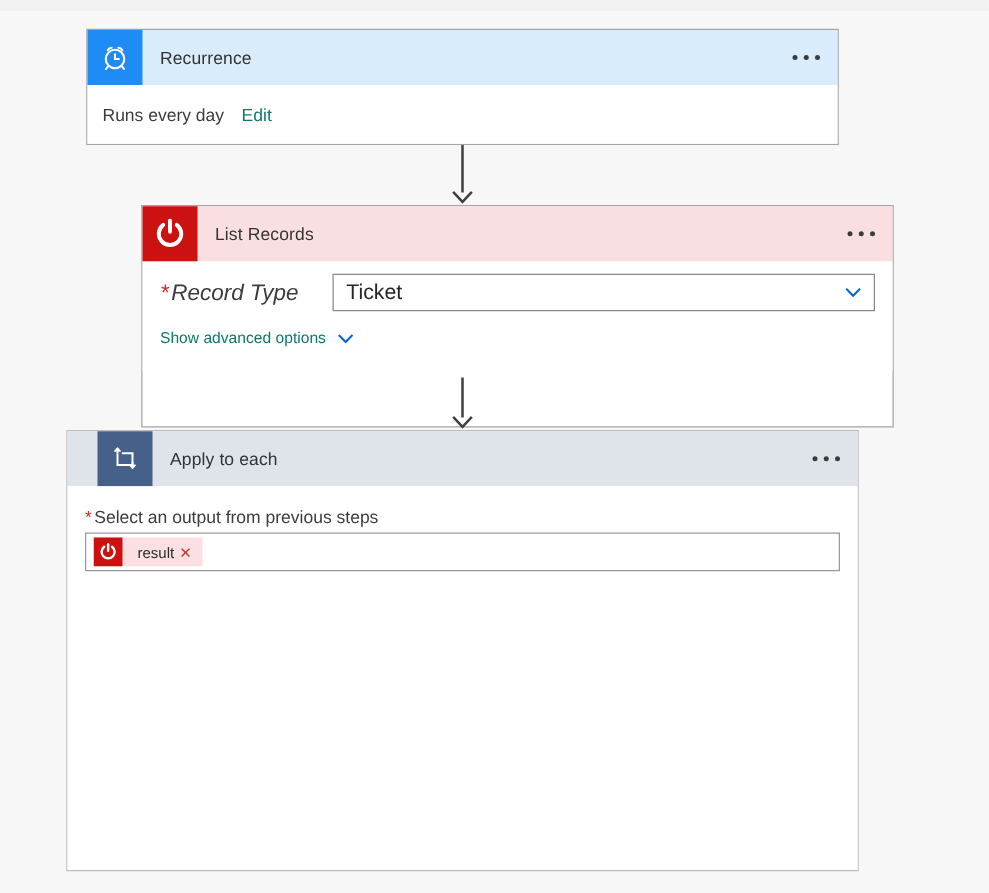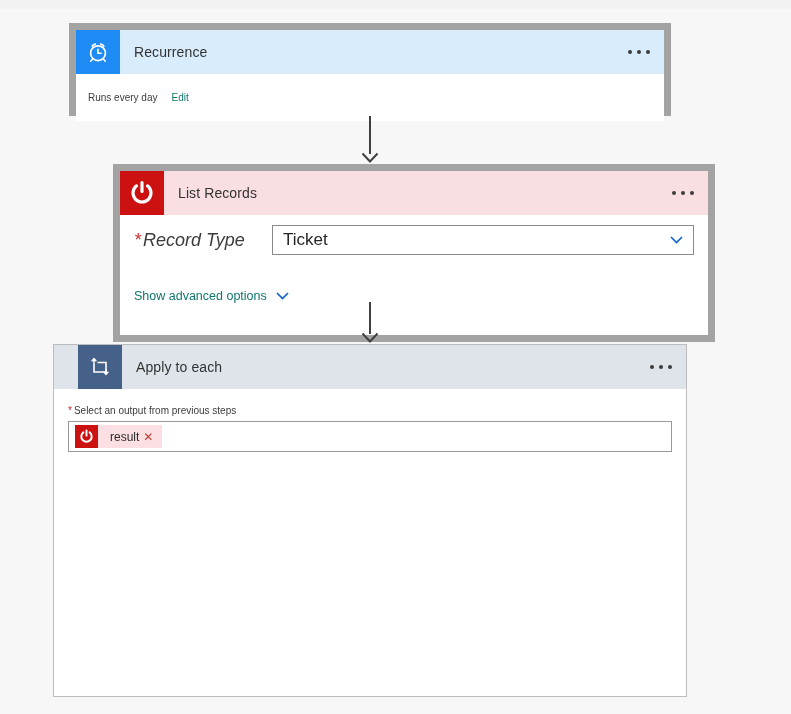--- a/index.html
+++ b/index.html
@@ -28,21 +28,21 @@
     left: 0; top: 9px;
     width: 791px;
     height: 705px;
     background: #f7f7f7;
   }
 
   
   .card {
     position: absolute;
     background: #ffffff;
-    border: 7px solid #a3a3a3;
+    border: 1px solid #a3a3a3;
     box-sizing: border-box;
   }
   .card-header {
     display: flex;
     align-items: center;
     height: 44px;
     position: relative;
   }
   .card-icon {
     width: 44px;
@@ -80,21 +80,21 @@
 
   
   #recurrence-card { left: 69px; top: 14px; width: 602px; height: 93px; }
   #recurrence-card .card-header { background: #d9ecfb; }
   #recurrence-card .card-icon { background: #1f8bf5; }
   .recurrence-body {
     display: flex;
     align-items: center;
     padding: 0 0 0 12px;
     height: 47px;
-    font-size: 10px;
+    font-size: 14px;
     color: #3c3c3c;
   }
   .link {
     color: #0f766e;
     cursor: pointer;
   }
   .recurrence-body .link { margin-left: 14px; }
 
   
   #list-records-card { left: 69px; top: 155px; width: 602px; height: 178px; margin-left: 44px; }
@@ -132,21 +132,21 @@
     position: absolute;
     right: 10px;
     top: 50%;
     margin-top: -4px;
     width: 13px;
     height: 8px;
   }
   .chev svg { display: block; }
   .adv-row {
     display: flex;
-    align-items: flex-end;
+    align-items: flex-start;
     padding: 0 14px;
     height: 34px;
     margin-top: 4px;
   }
   .adv-row .link { font-size: 12.5px; }
   .adv-chev { margin-left: 9px; }
 
   
   .connector {
     position: absolute;
@@ -173,21 +173,21 @@
   }
   #apply-container .card-header { background: #dfe3ea; padding-left: 24px; }
   #apply-container .card-icon { background: #466189; }
   .apply-body {
     background: #ffffff;
     padding: 0;
     height: 307px;
     position: relative;
   }
   .out-label {
-    font-size: 10px;
+    font-size: 14px;
     color: #3c3c3c;
     padding: 16px 0 5px 14px;
   }
   .token-input {
     margin: 0 14px;
     height: 31px;
     border: 1px solid #9a9a9a;
     background: #ffffff;
     display: flex;
     align-items: center;

